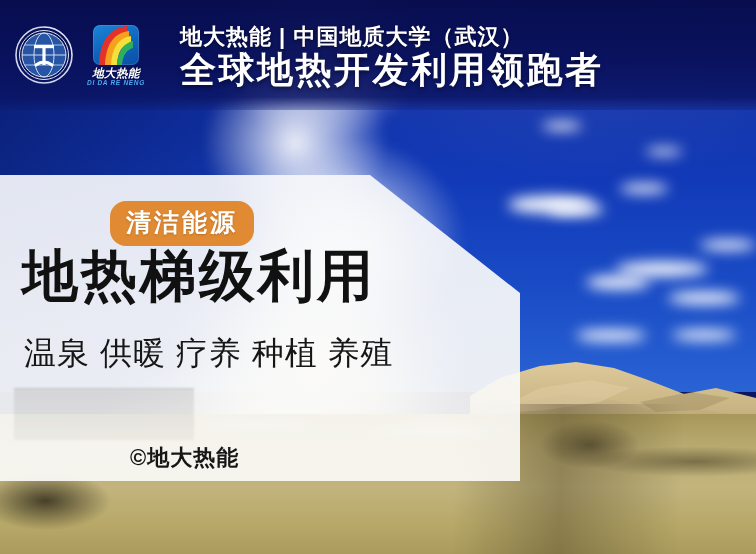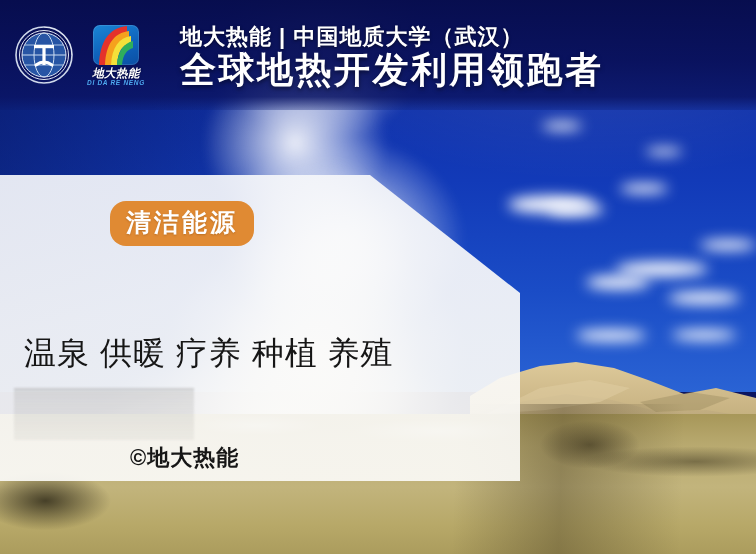--- a/index.html
+++ b/index.html
@@ -297,16 +297,17 @@
     <div class="head-text">
       <div class="head-line1">地大热能 | 中国地质大学（武汉）</div>
       <div class="head-line2">全球地热开发利用领跑者</div>
     </div>
   </div>
 
   <div class="panel"></div>
   <div class="ghost-building"></div>
 
   <div class="badge">清洁能源</div>
+  <div class="headline">地热梯级利用</div>
   <div class="subline">温泉 供暖 疗养 种植 养殖</div>
   <div class="copyright">©地大热能</div>
 
 </div>
 
 </body></html>

